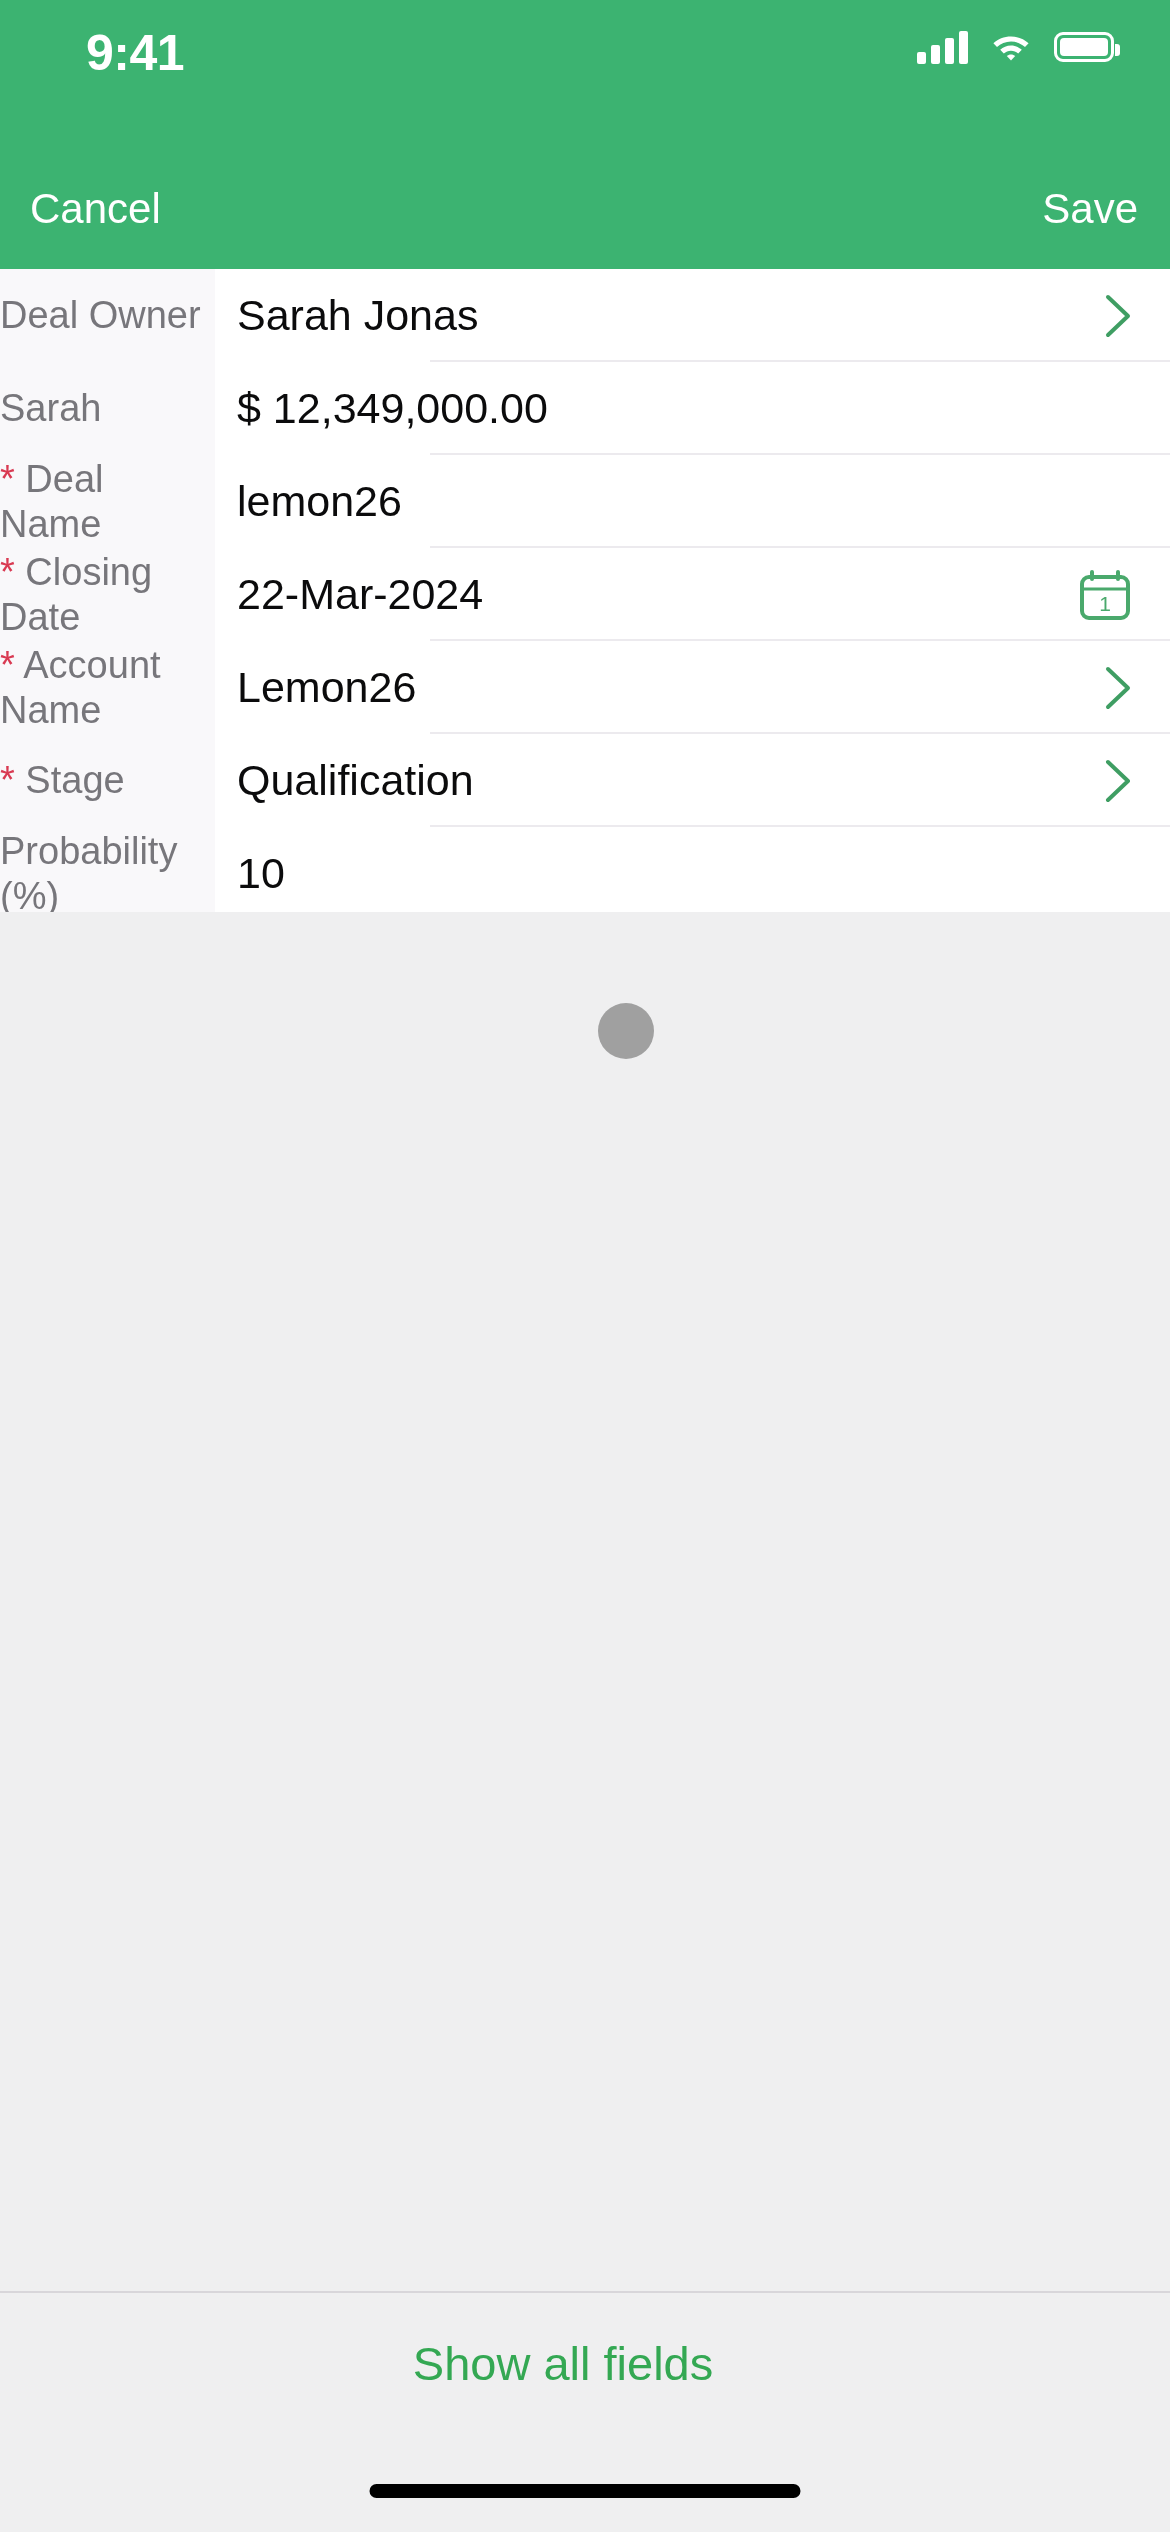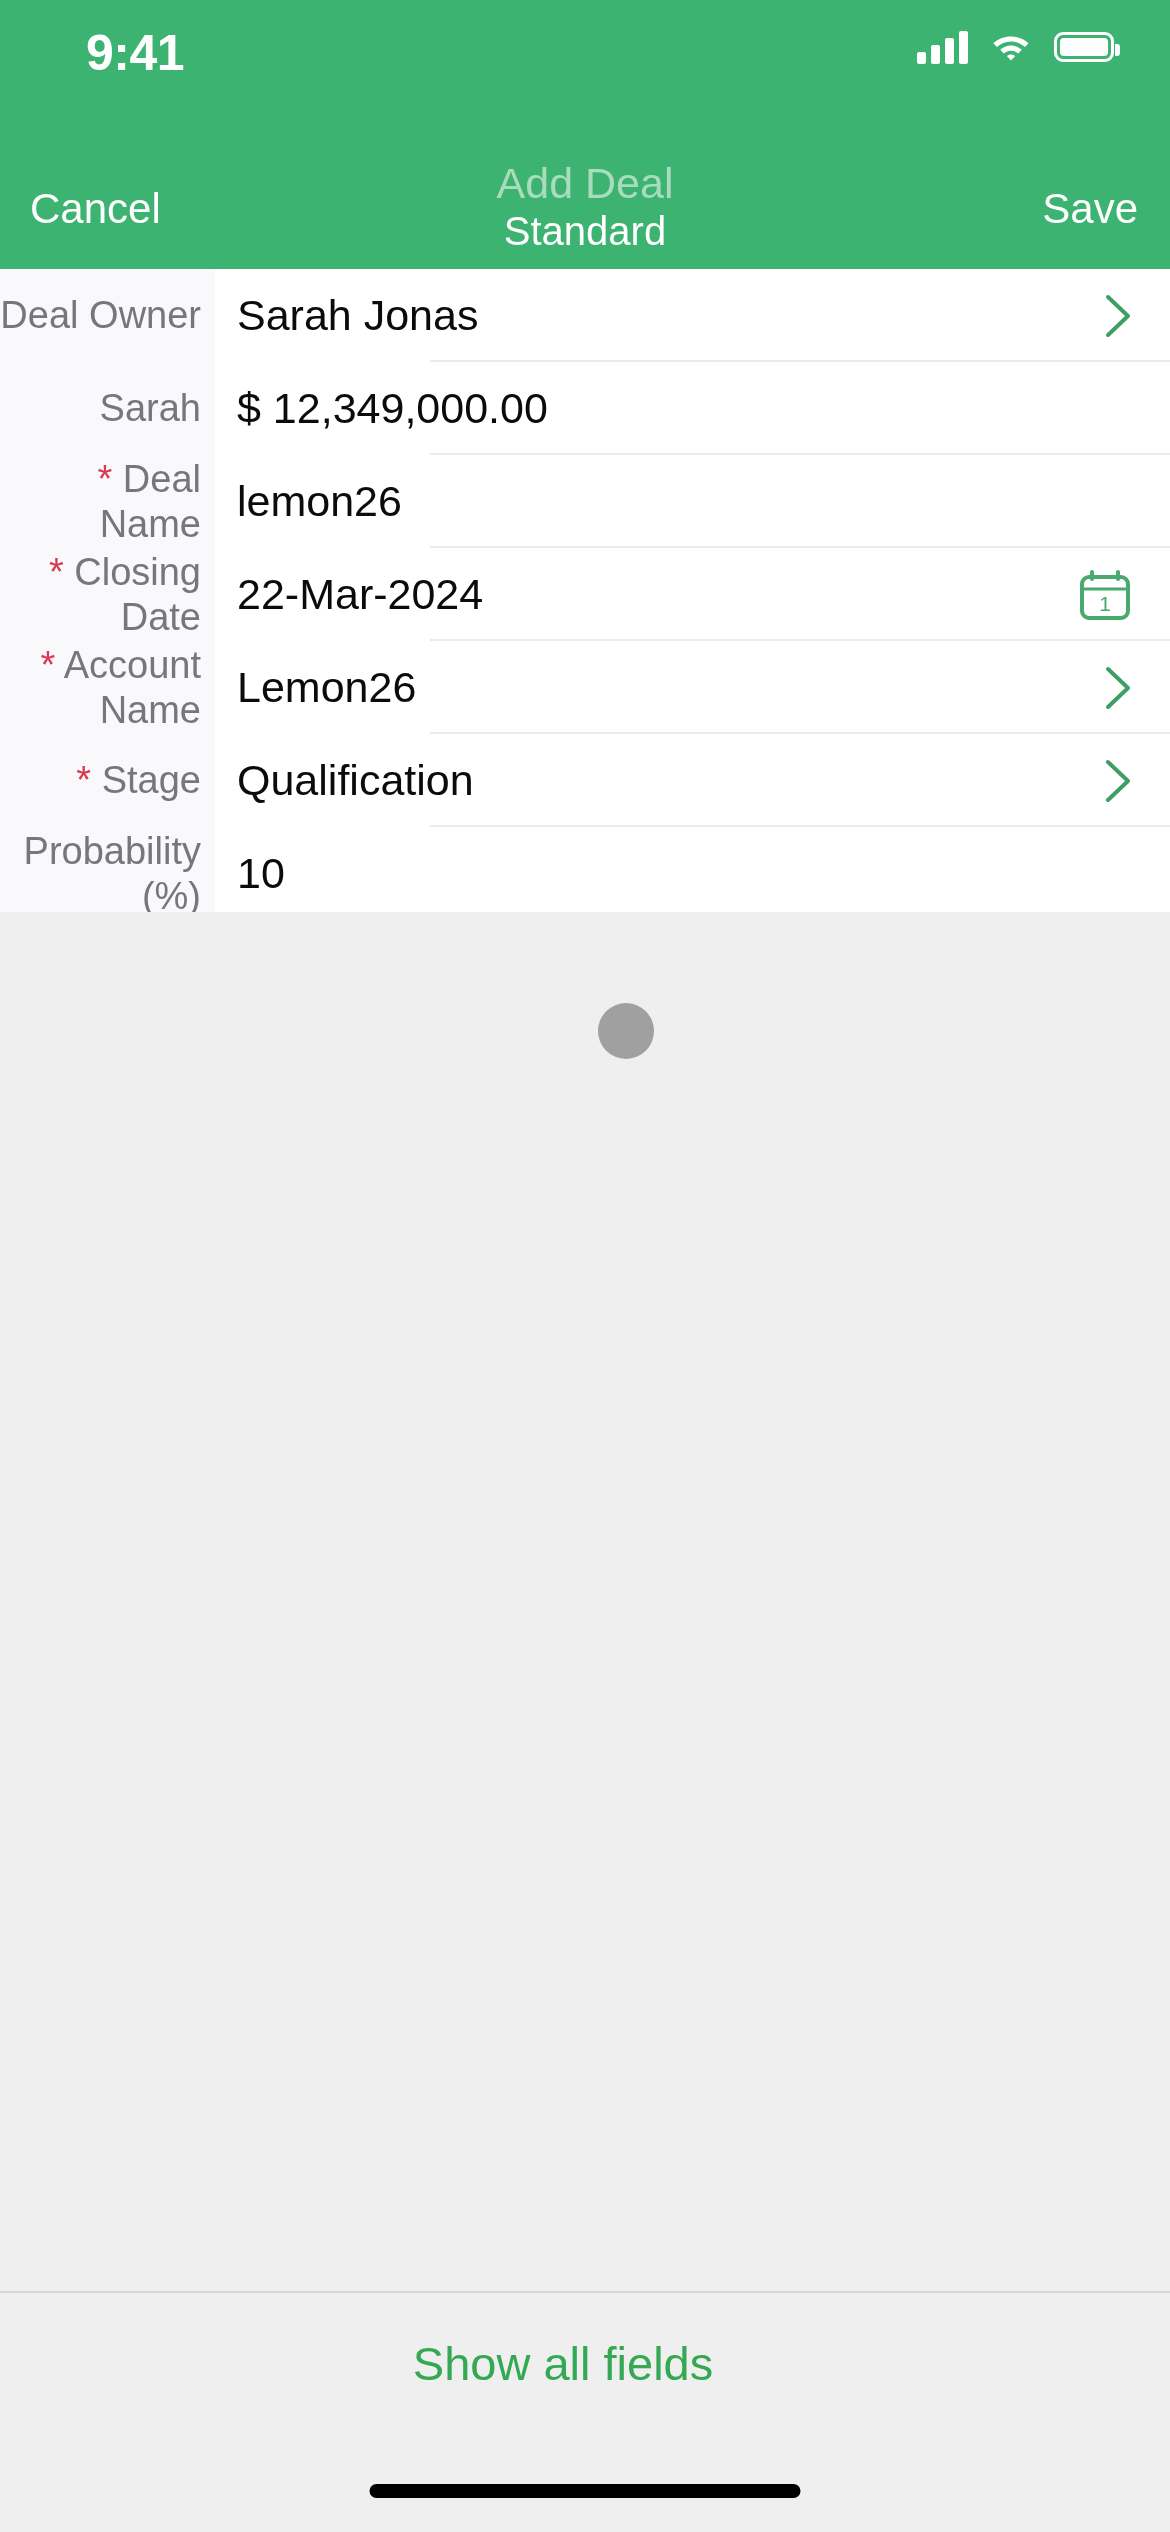--- a/index.html
+++ b/index.html
@@ -78,21 +78,20 @@
     position:absolute; left:0; top:0; width:215px; height:643px;
     background:#f9f8fa;
   }
   .row {
     position:absolute; left:0; width:1170px;
     display:flex; align-items:center;
   }
   .row .label {
     width:215px; flex:0 0 215px;
     padding-right:14px;
-    text-align:right;
     font-size:38px; color:#77767b;
     line-height:1.16;
   }
   .row .label .req { color:#d93a52; font-size:38px; }
   .row .value-area {
     flex:1 1 auto; position:relative;
     height:100%;
     display:flex; align-items:center;
     padding-left:22px; padding-right:18px;
   }
@@ -165,24 +164,20 @@
           </svg>
         </div>
         <div class="battery">
             <span></span>
           </div>
       </div>
     </div>
 
     <div class="navbar">
       <div class="nav-cancel">Cancel</div>
-      <div class="nav-title-wrap">
-        <div class="nav-title">Add Deal</div>
-        <div class="nav-subtitle">Standard</div>
-      </div>
       <div class="nav-save">Save</div>
     </div>
   </div>
 
   <div class="form">
     <div class="label-col-bg"></div>
     <div id="rows-host">
         <div class="row" style="top: 0px; height: 93px;">
           <div class="label"><span>Deal Owner</span></div>
           <div class="value-area">

